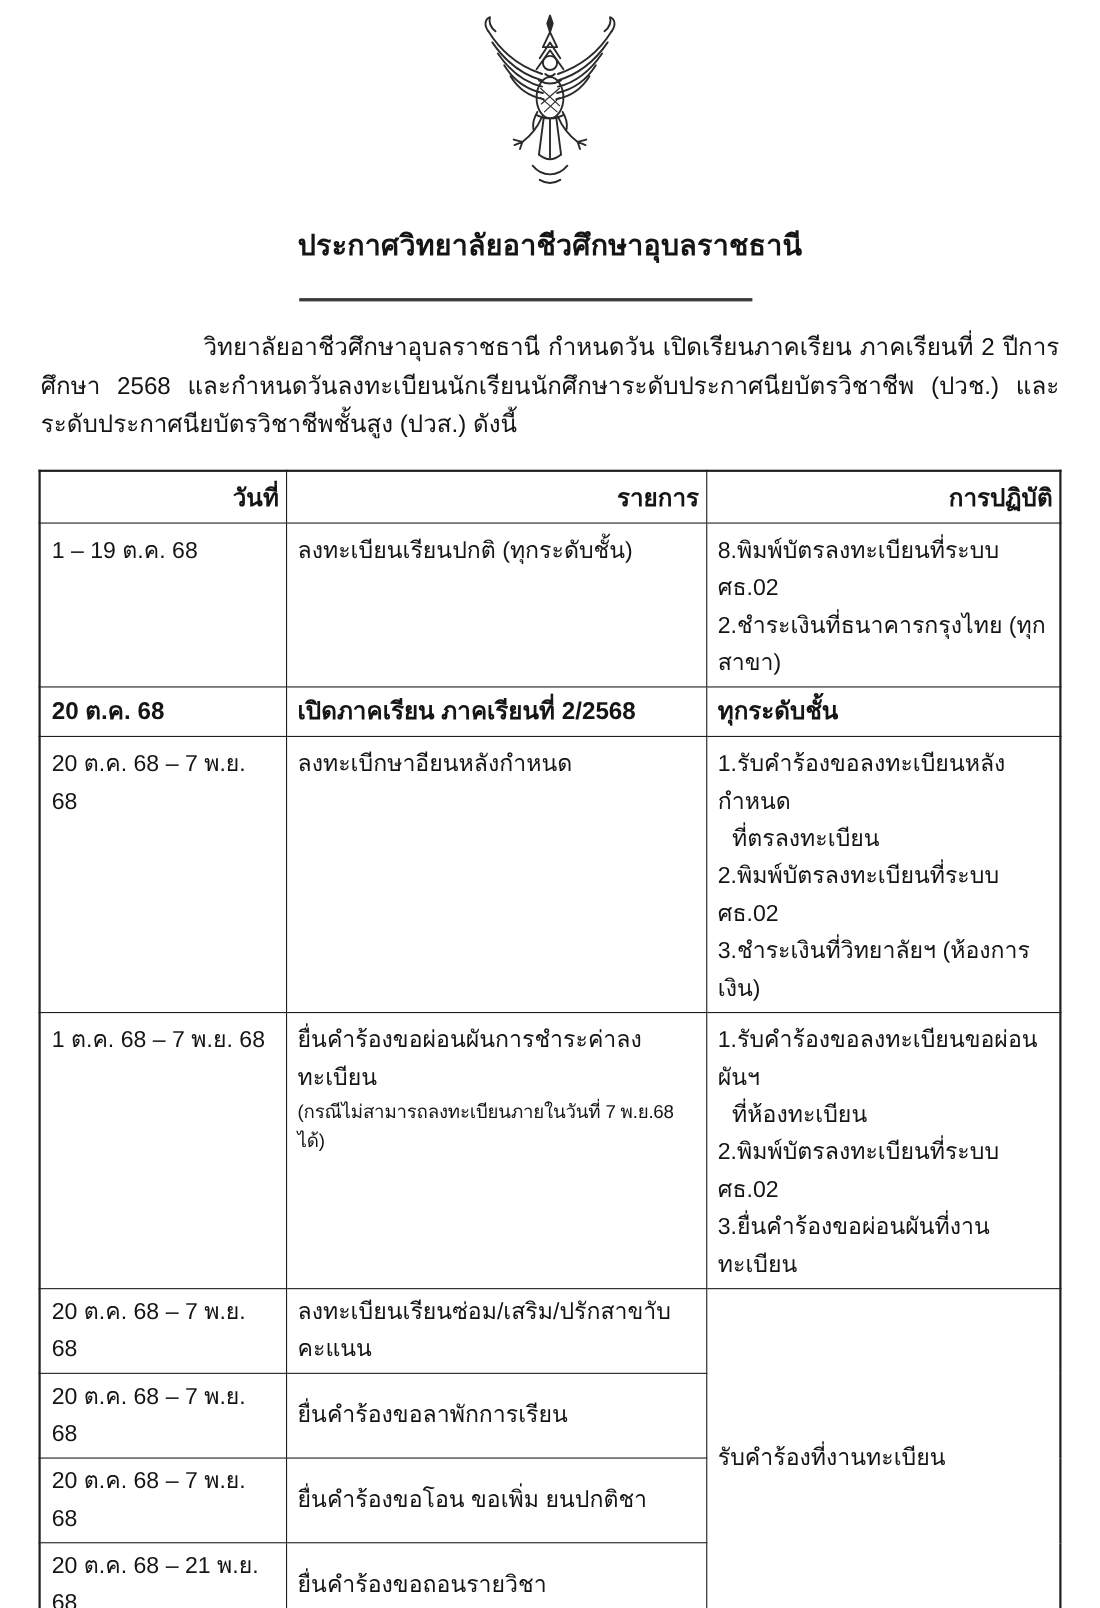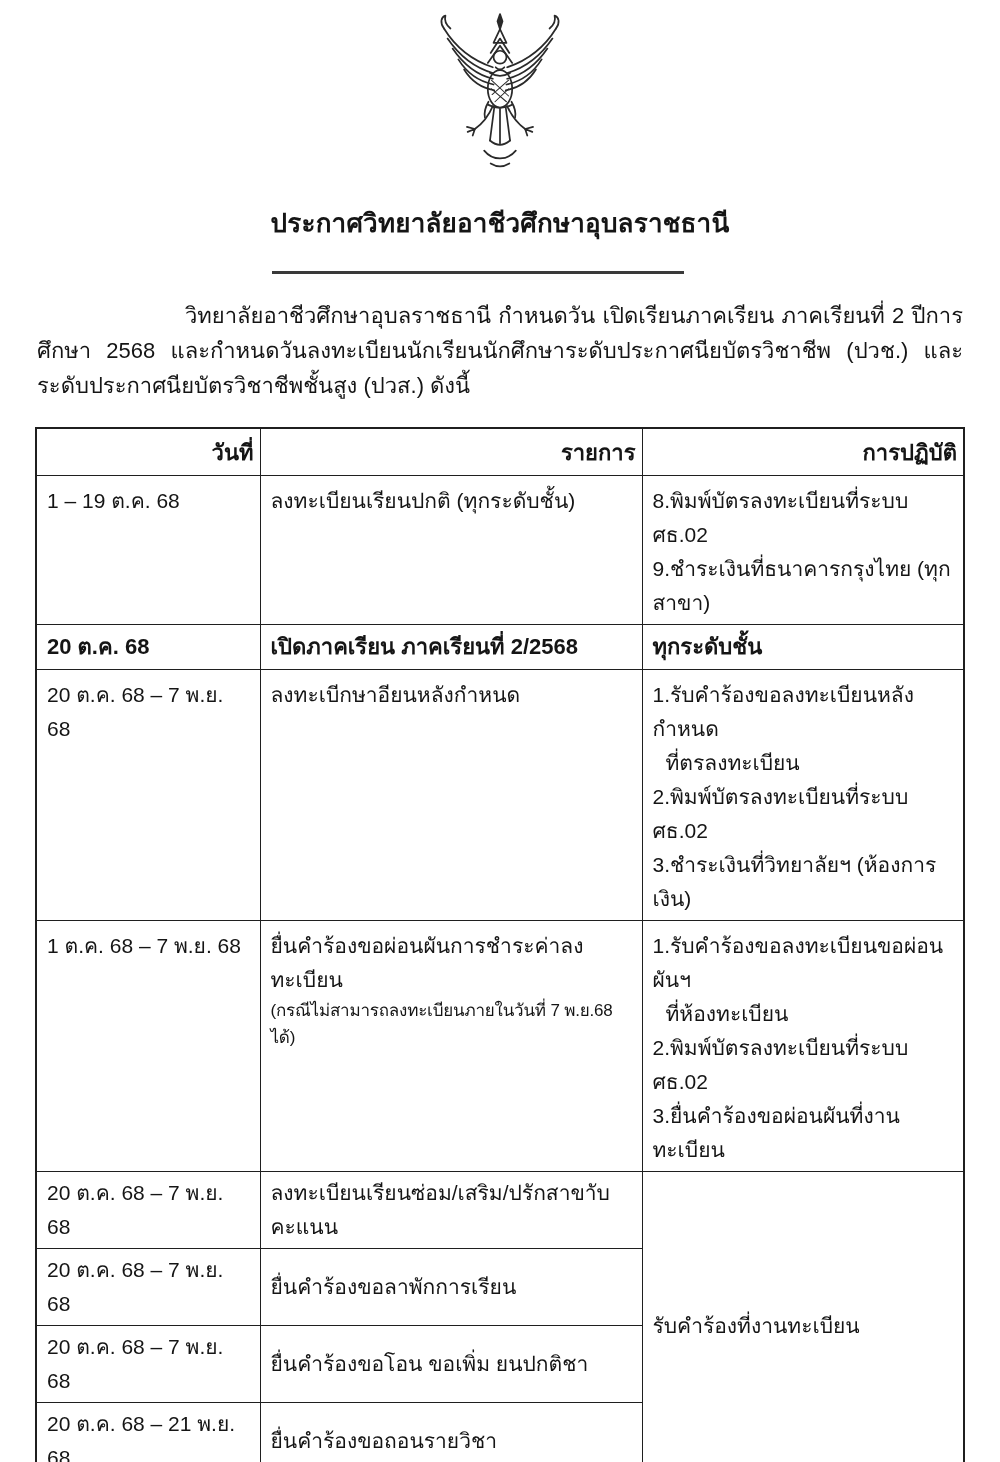--- a/index.html
+++ b/index.html
@@ -89,21 +89,21 @@
       <th>วันที่</th>
       <th>รายการ</th>
       <th>การปฏิบัติ</th>
     </tr>
 
     <tr class="r1 tall">
       <td class="date-cell">1 – 19 ต.ค. 68</td>
       <td>ลงทะเบียนเรียนปกติ (ทุกระดับชั้น)</td>
       <td>
         <div>8.พิมพ์บัตรลงทะเบียนที่ระบบ ศธ.02</div>
-        <div>9.ชำระเงินที่ธนาคารกรุงไทย (ทุกสาขา)</div>
+        <div>2.ชำระเงินที่ธนาคารกรุงไทย (ทุกสาขา)</div>
       </td>
     </tr>
 
     <tr class="r2 bold-row">
       <td class="date-cell">20 ต.ค. 68</td>
       <td>เปิดภาคเรียน ภาคเรียนที่ 2/2568</td>
       <td>ทุกระดับชั้น</td>
     </tr>
 
     <tr class="r3 tall">

